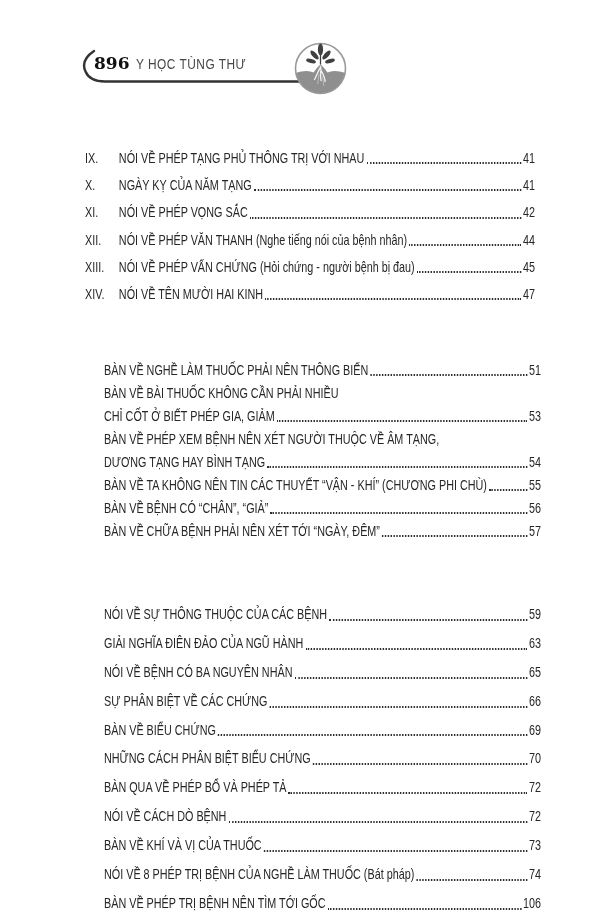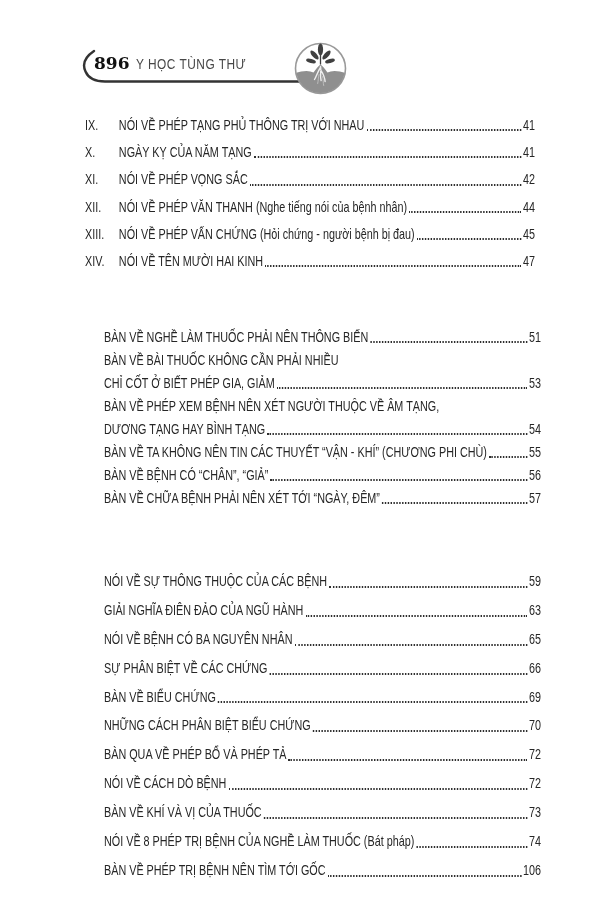--- a/index.html
+++ b/index.html
@@ -16,21 +16,21 @@
     font-family:"DejaVu Serif","Liberation Serif",serif;
     font-weight:bold; font-size:17px; color:#111;
   }
   .hdr-title {
     position:absolute; left:136px; top:56px;
     font-size:14.5px; color:#474747; letter-spacing:0.6px; white-space:nowrap;
     transform:scaleX(0.82); transform-origin:left top;
   }
 
   
-  .toc-list { position:absolute; }
+  .toc-list { position:absolute;margin-top:33px; }
   .toc-list .inner { transform:scaleX(0.72); transform-origin:left top; }
   .row { display:flex; font-size:15px; }
   .t { flex:0 0 auto; white-space:nowrap; }
   .numeral { flex:0 0 47px; }
   .dots { flex:1 1 auto; min-width:10px; border-bottom:2.2px dotted #2e2e2e; align-self:flex-end; margin:0 2px 0 3px; }
   .pg { flex:0 0 auto; }
 
   
   .nlist { left:85px; top:111px; width:450px; }
   .nlist .inner { width:625px; }

